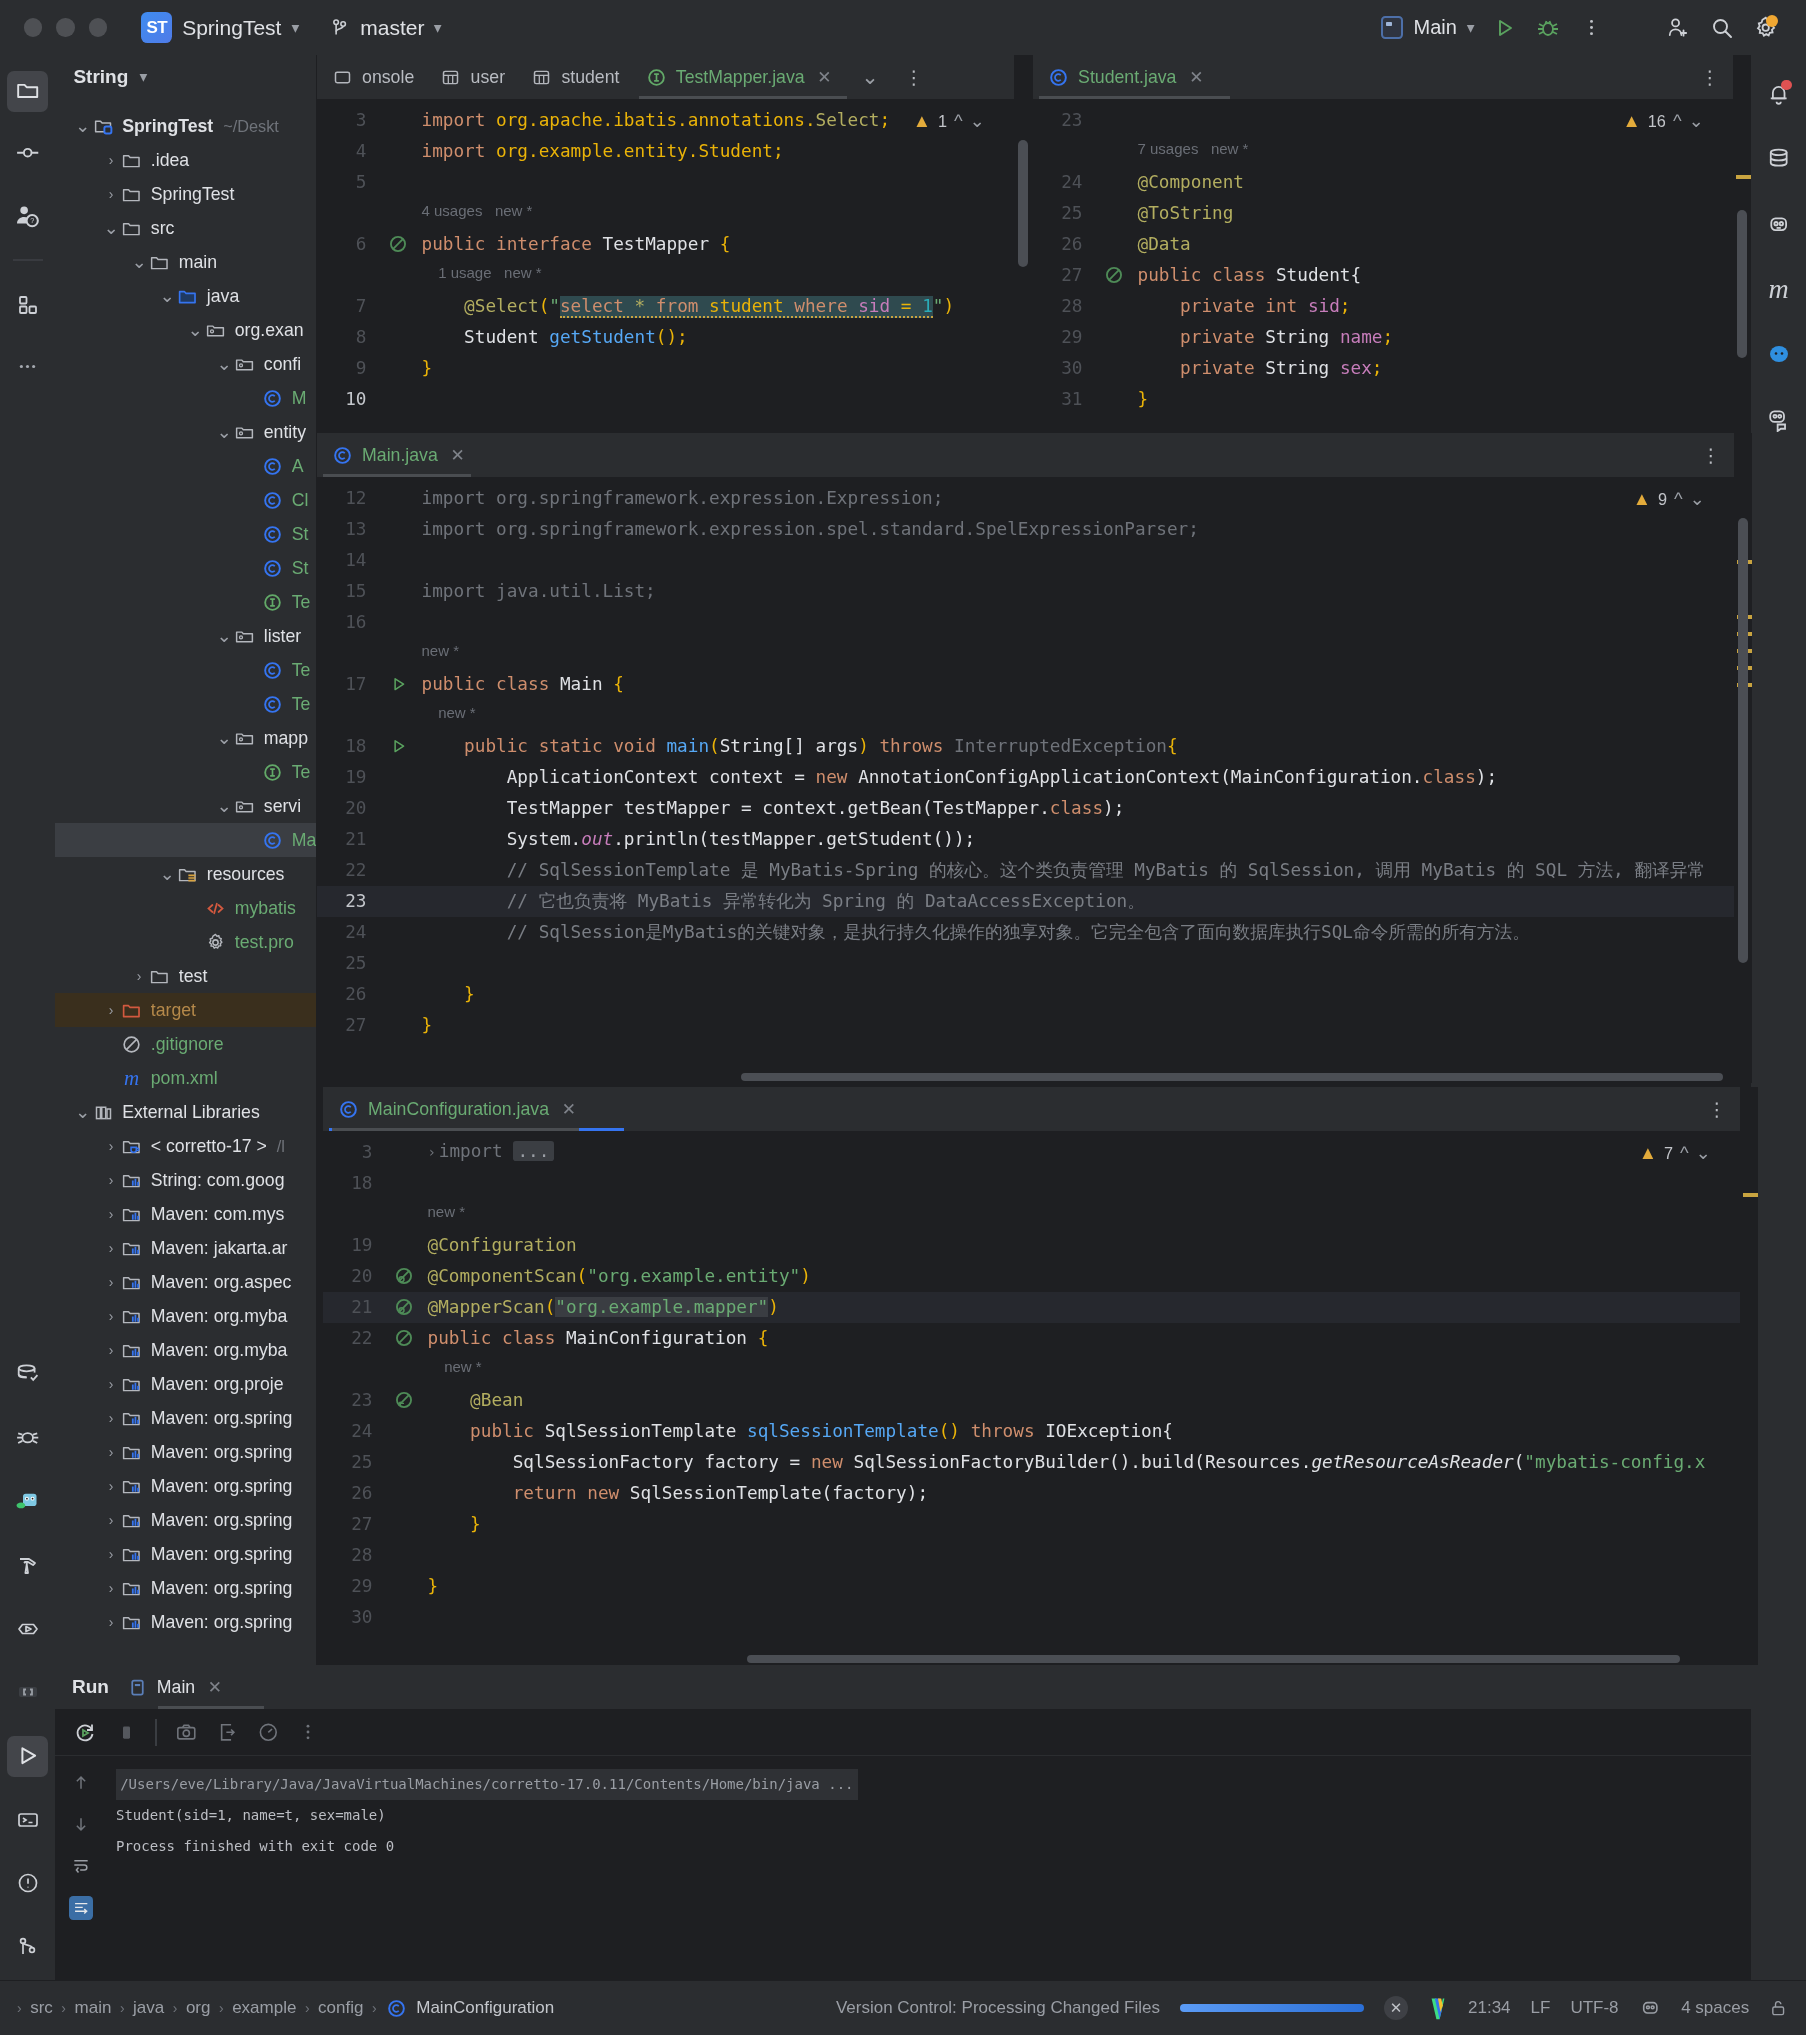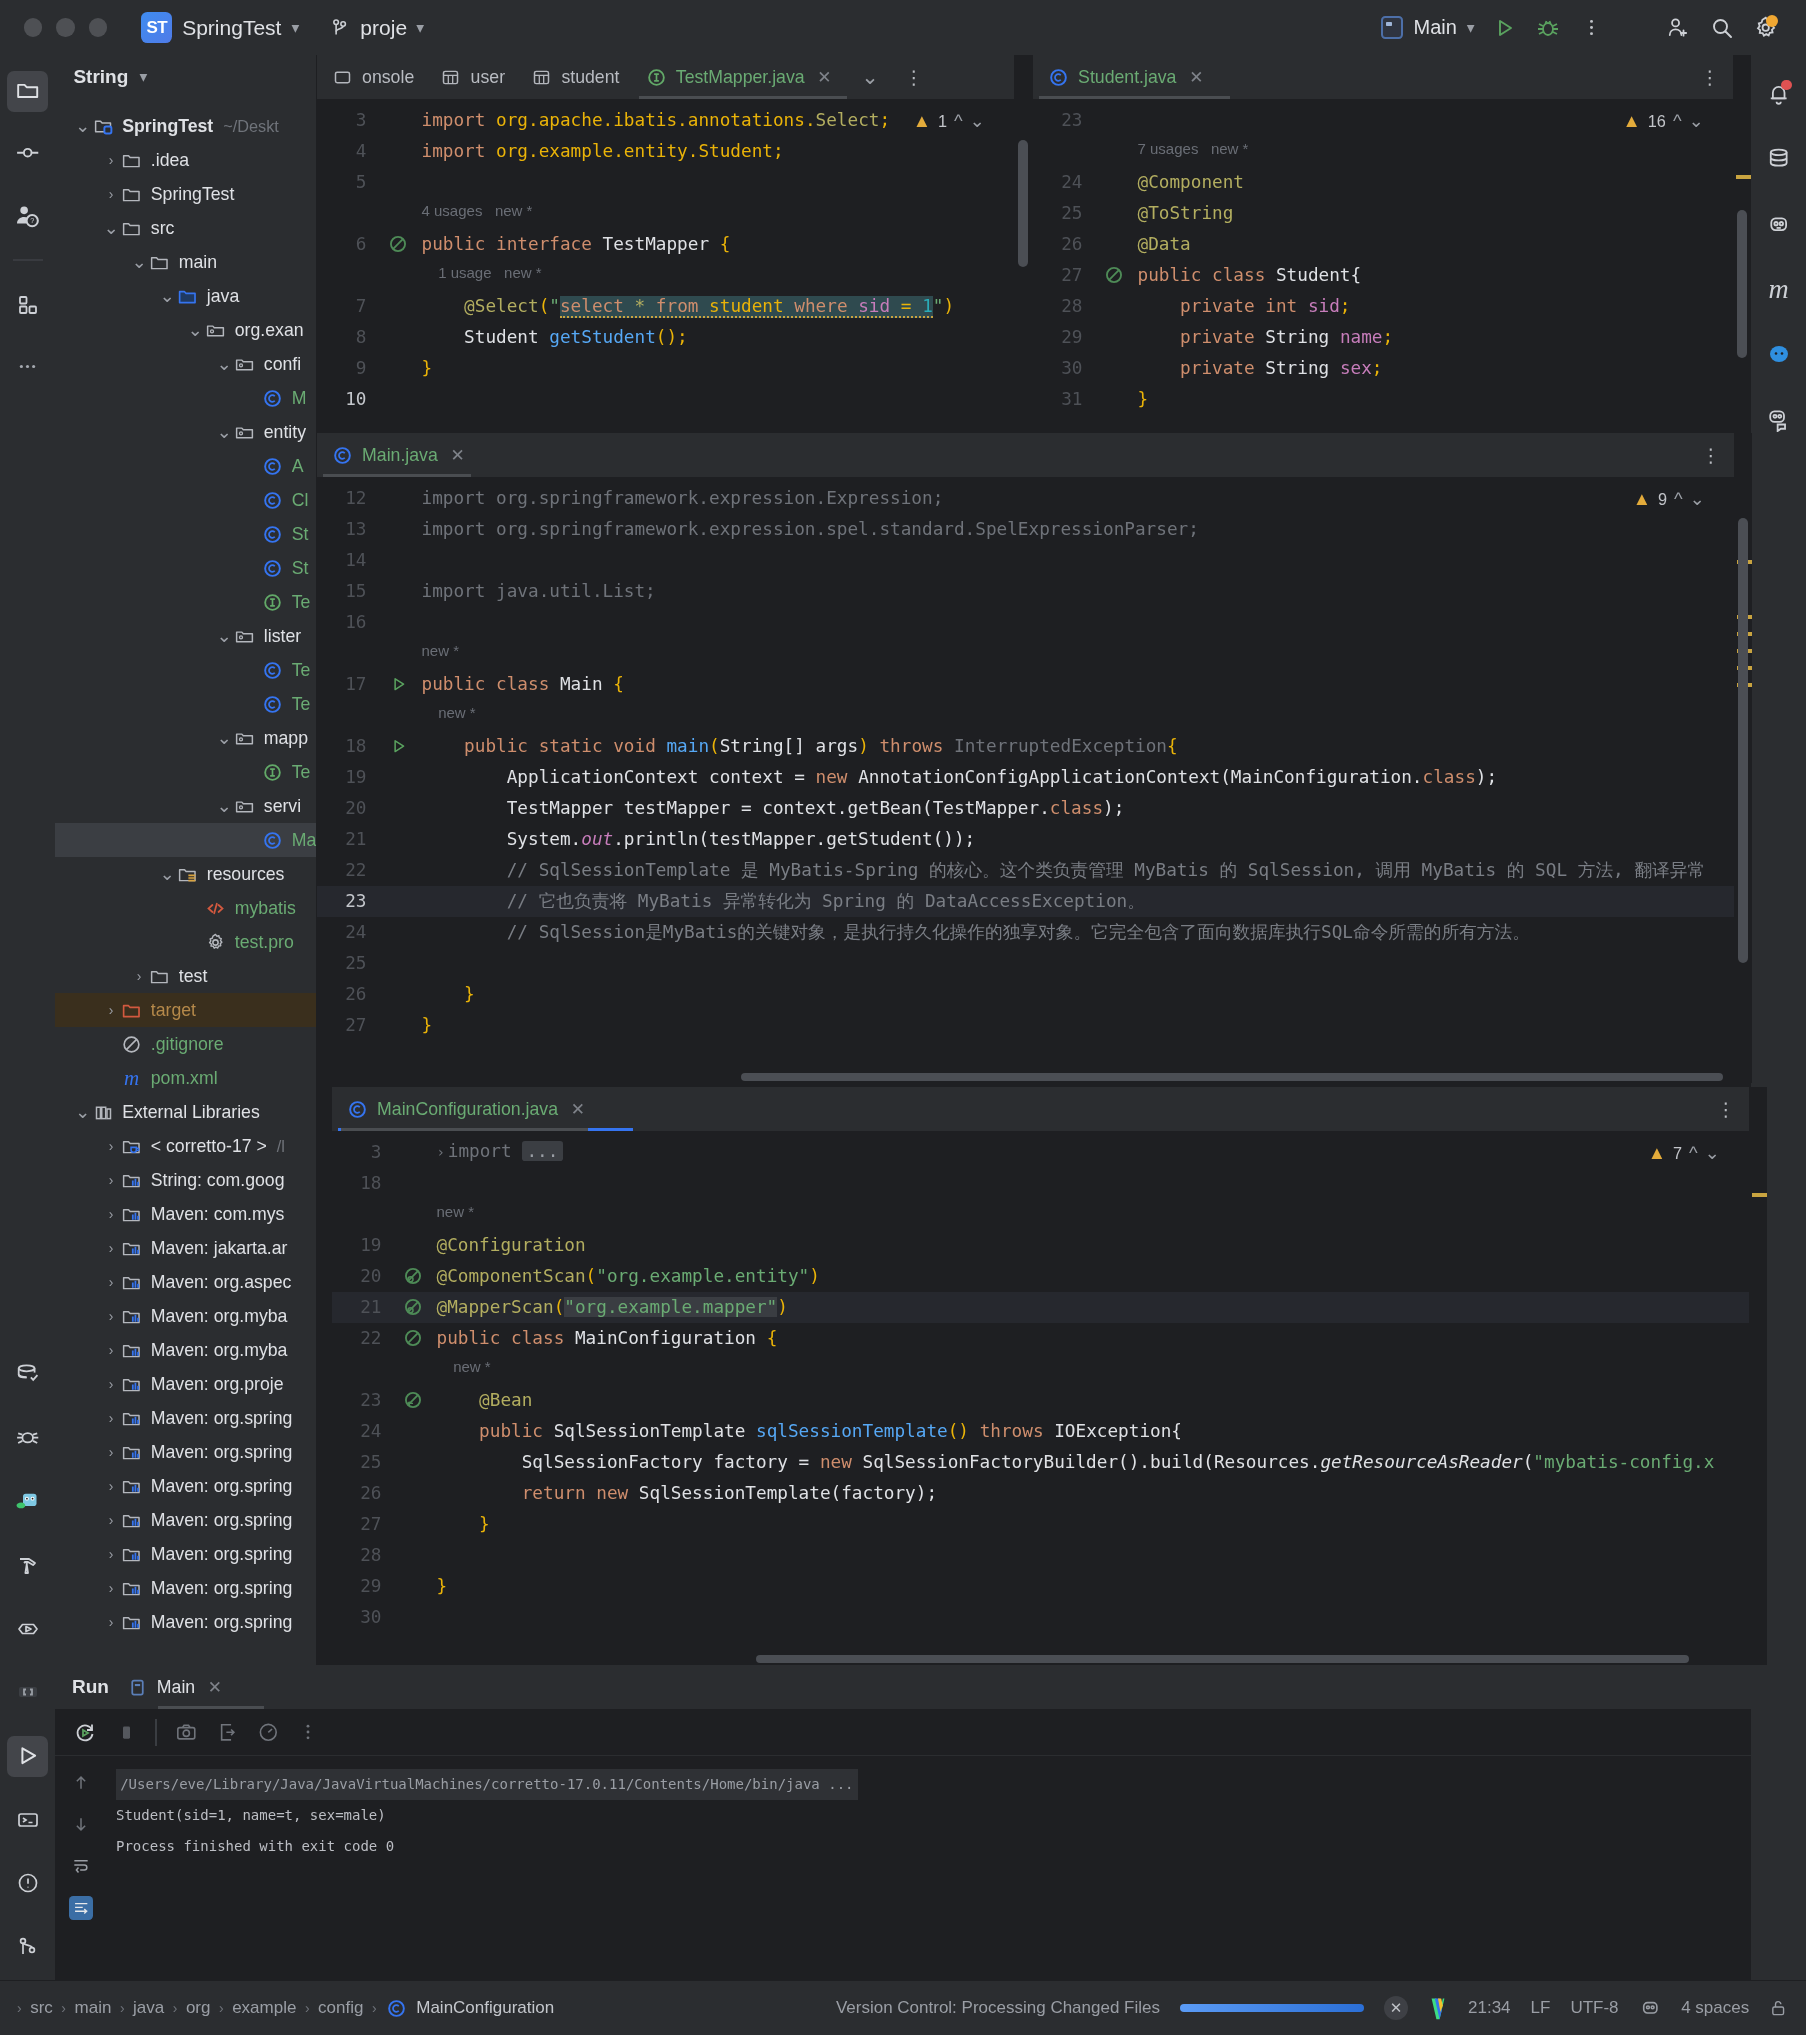--- a/index.html
+++ b/index.html
@@ -147,21 +147,21 @@
     </div>
     <div class="branch-chip">
       <span>
         <svg width="21" height="21" viewBox="0 0 24 24" fill="none" stroke="#cdd0d5" stroke-width="1.8">
           <circle cx="7" cy="6" r="2.6"></circle>
             <path d="M7 8.6V20"></path>
             <circle cx="15" cy="8" r="2.6"></circle>
             <path d="M15 10.6c0 3-8 2.5-8 6"></path>
         </svg>
       </span>
-      <span class="chip-label">proje</span>
+      <span class="chip-label">master</span>
       <span class="caret">▾</span>
     </div>
 
     <div class="tb-right">
       <div class="runcfg">
         <div class="rc-ico"></div>
         <span class="chip-label" style="font-size:20px">Main</span>
         <span class="caret">▾</span>
       </div>
       <div class="tb-btn">
@@ -960,21 +960,21 @@
         <div class="smark" style="top:216px;"></div>
       <div class="smark" style="top:233px;"></div>
         <div class="smark" style="top:250px;"></div>
       <div class="sthumb" style="top:85px;height:445px;"></div>
     </div>
     <div class="hscroll">
         <div class="hthumb" style="left:424px;width:982px;"></div>
       </div>
   </div>
 
-  <div class="editor" id="ed-mainconfig" style="left:332px; top:1087px; width:1435px; height:578px;">
+  <div class="editor" id="ed-mainconfig" style="left:323px; top:1087px; width:1435px; height:578px;">
     <div class="tabbar" id="tb-mainconfig">
       <div class="tabline-blue" style="left:5.7px;width:295px;"></div>
     <div class="tab active">
           <span class="ico">
             <svg width="21" height="21" viewBox="0 0 24 24">
               <circle cx="12" cy="12" r="8.4" fill="none" stroke="#3574f0" stroke-width="2.2"></circle>
               <path d="M14.6 9.4A3.8 3.8 0 1 0 14.6 14.6" fill="none" stroke="#3574f0" stroke-width="2"></path>
             </svg>
           </span>
           <span>MainConfiguration.java</span>

